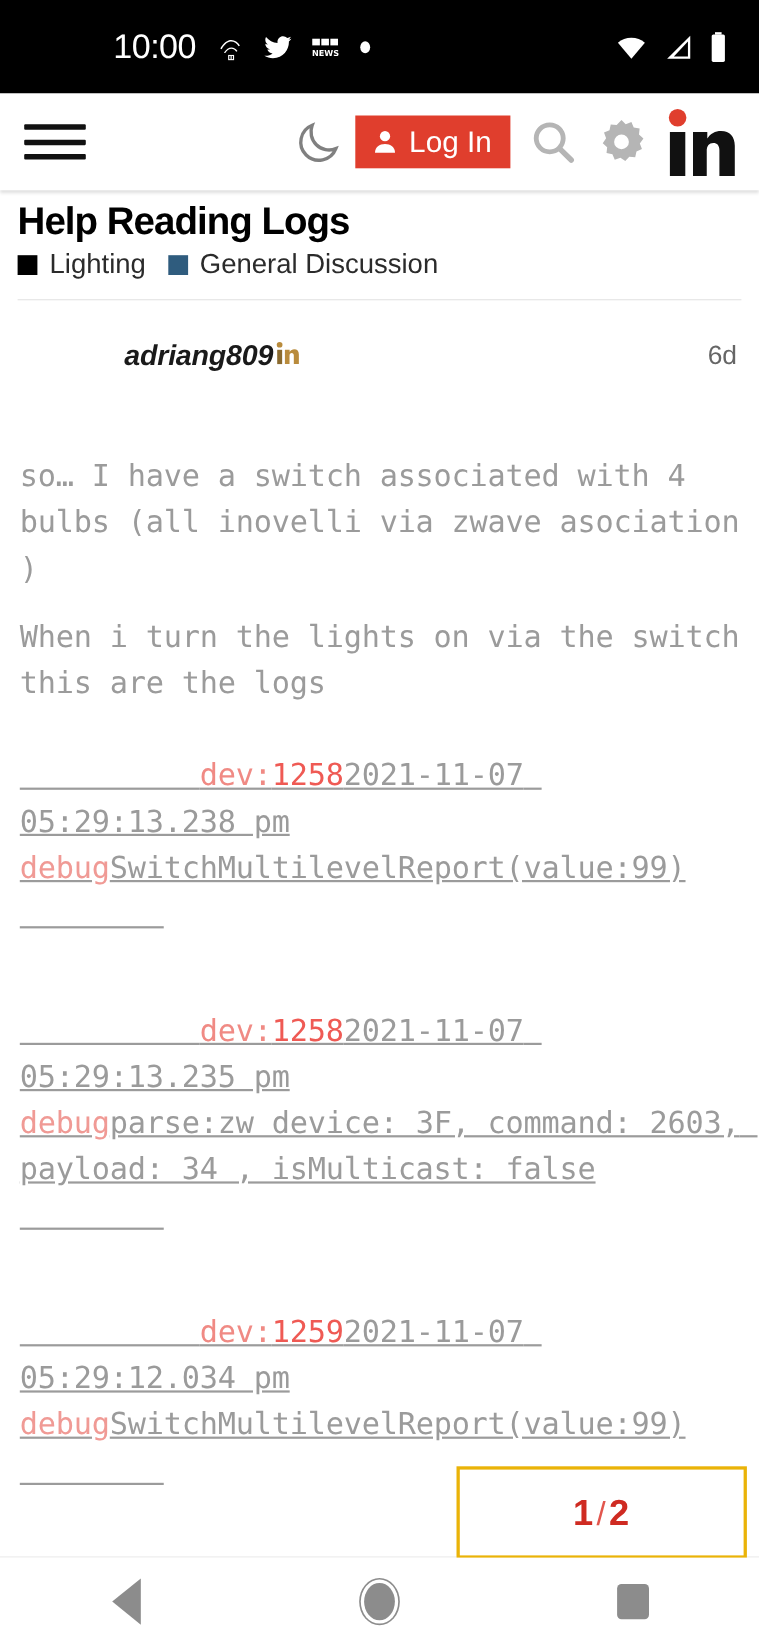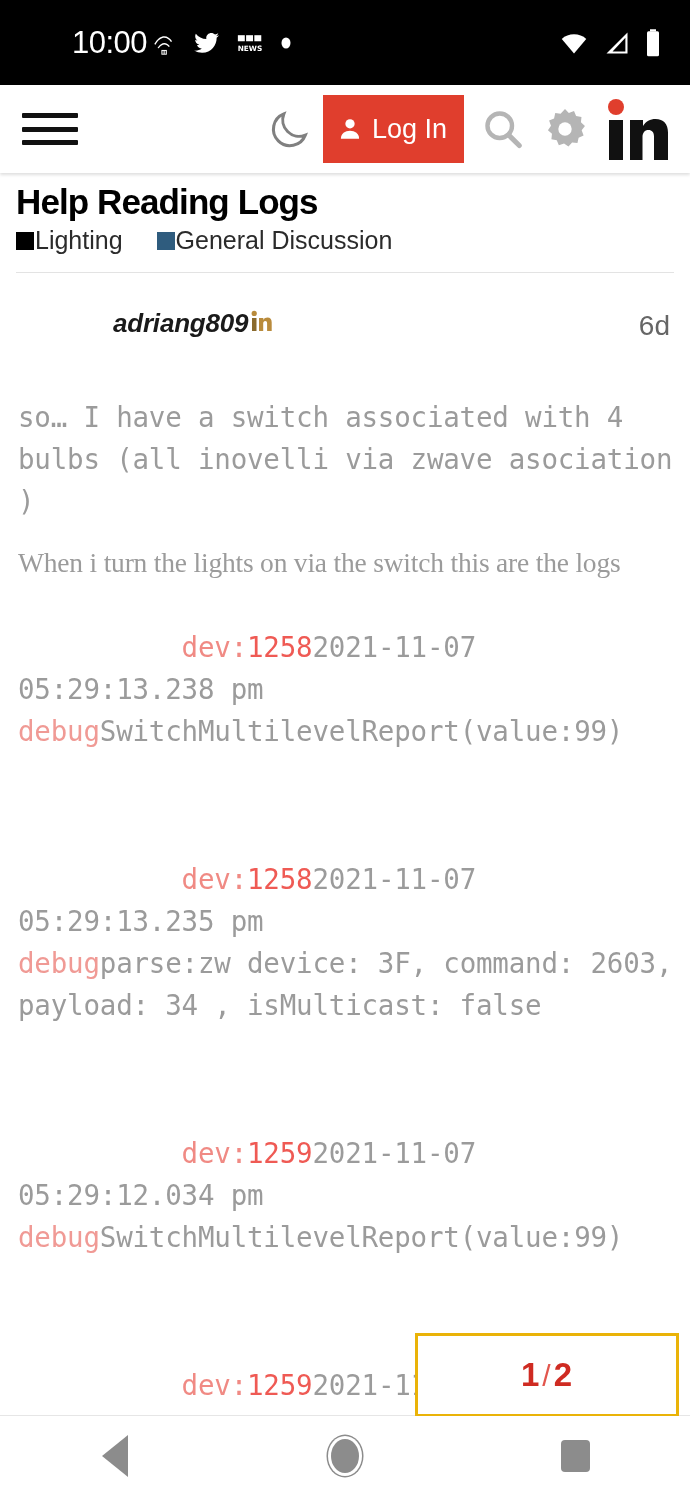--- a/index.html
+++ b/index.html
@@ -29,21 +29,22 @@
     width: 690px;
     height: 85px;
     background: #000000;
     display: flex;
     align-items: center;
     color: #ffffff;
   }
   .status-left {
     display: flex;
     align-items: center;
-    margin-left: 72px;
+    margin-left: 103px;
+    gap: 15px;
   }
   .status-clock {
     font-size: 31px;
     font-weight: 500;
     letter-spacing: -0.5px;
     line-height: 1;
     color: #ffffff;
   }
   .status-icons-left {
     display: flex;
@@ -106,21 +107,21 @@
   .hdr-btn {
     display: flex;
     align-items: center;
     justify-content: center;
     cursor: pointer;
   }
   .moon-btn { width: 60px; height: 60px; }
   .login-btn {
     background: #e03e2d;
     color: #ffffff;
-    height: 68px;
+    height: 48px;
     padding: 0 17px 0 14px;
     display: flex;
     align-items: center;
     gap: 9px;
     margin: 0 8px 0 4px;
     cursor: pointer;
   }
   .login-label {
     font-size: 27px;
     font-weight: 400;
@@ -148,21 +149,21 @@
   }
   .cat-row {
     display: flex;
     align-items: center;
     margin: 6px 0 0 16px;
     gap: 10px;
   }
   .cat {
     display: flex;
     align-items: center;
-    gap: 1px;
+    gap: 11px;
     cursor: pointer;
   }
   .cat-swatch {
     width: 18px;
     height: 18px;
     display: block;
   }
   .cat-name {
     font-size: 25px;
     color: #2b2b2b;
@@ -210,48 +211,49 @@
     position: absolute;
     left: 250px;
     top: 20px;
     width: 24px;
     height: 24px;
   }
   .post-age {
     position: absolute;
     right: 20px;
     top: 20px;
-    font-size: 28px;
+    font-size: 24px;
     color: #666666;
   }
 
   
   .post-body {
     position: absolute;
     top: 396px;
     left: 0;
     width: 690px;
     padding: 0 14px 0 18px;
     box-sizing: border-box;
     font-family: "DejaVu Sans Mono", monospace;
     font-size: 27.5px;
     line-height: 42px;
     color: #9b9b9b;
     letter-spacing: -0.2px;
   }
   .para {
-    margin: 0 0 20px 0;
+    margin: 16px 0 20px 0;
     white-space: pre-wrap;
     word-break: break-word;
   }
-  .para.tight { margin-bottom: 0; font-family: Liberation Serif, serif; }
+  .para.tight { margin-bottom: 0; }
   .logblock {
     margin: 0 0 22px 0;
     white-space: pre-wrap;
     word-break: break-word;
+    text-decoration: underline;
   }
   .tag-dev { color: #f08a84; }
   .tag-devnum { color: #ef5a54; }
   .tag-debug { color: #f09a95; }
   .logtext { color: #9b9b9b; }
 
   
   .pager {
     position: absolute;
     left: 415px;
@@ -438,21 +440,21 @@
 
   <div class="content-clip">
 
     <div style="position:absolute;top:0;left:0;width:690px;">
       <div class="topic-title">Help Reading Logs</div>
       <div class="cat-row">
         <div class="cat">
           <span class="cat-swatch" style="background:#000000"></span>
           <span class="cat-name">Lighting</span>
         </div>
-        <div class="cat" style="margin-left:24px">
+        <div class="cat" style="margin-left:10px">
           <span class="cat-swatch" style="background:#2f5c7e"></span>
           <span class="cat-name">General Discussion</span>
         </div>
       </div>
       <div style="position:absolute;top:99px;left:16px;width:658px;height:1px;background:#e3e3e3;"></div>
     </div>
 
     <div class="post" style="top:117px;">
       <div class="post-meta">
         <div class="username">adriang809</div>

